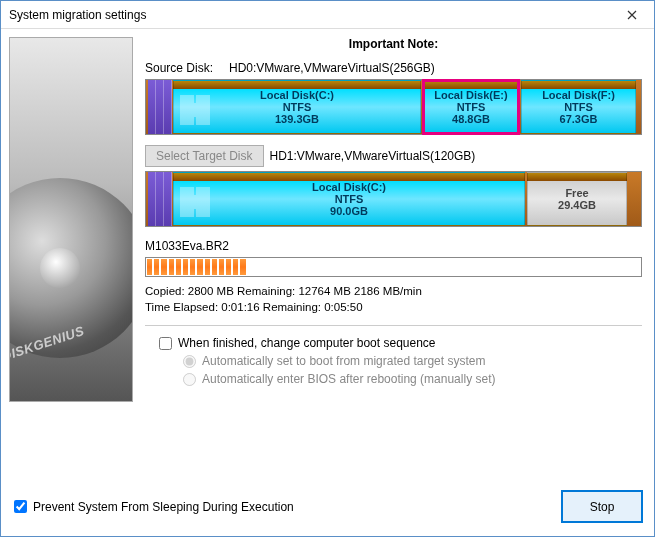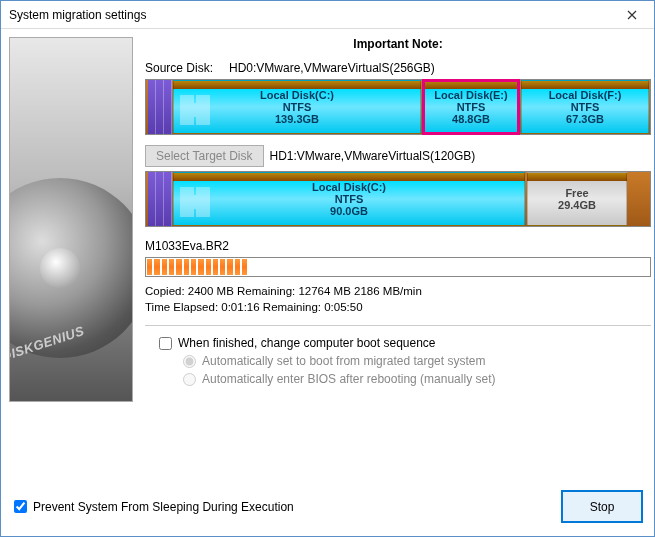--- a/index.html
+++ b/index.html
@@ -83,21 +83,21 @@
           </div>
           <div>Local Disk(C:)</div>
           <div>NTFS</div>
           <div>139.3GB</div>
         </div>
         <div class="part sel" style="width: 96px;">
           <div>Local Disk(E:)</div>
           <div>NTFS</div>
           <div>48.8GB</div>
         </div>
-        <div class="part" style="width: 128px;">
+        <div class="part" style="width: 115px;">
           <div>Local Disk(F:)</div>
           <div>NTFS</div>
           <div>67.3GB</div>
         </div>
       </div>
 
     <div class="row">
       <button class="select-btn" disabled="">Select Target Disk</button>
       <span>HD1:VMware,VMwareVirtualS(120GB)</span>
     </div>
@@ -133,21 +133,21 @@
           <span></span>
           <span></span>
           <span></span>
           <span></span>
           <span></span>
           <span></span>
           <span></span>
         </div>
     </div>
     <div class="stats">
-      <span class="pline">Copied:   2400 MB   Remaining:   12764 MB   2186 MB/min</span>
+      <span class="pline">Copied:   2800 MB   Remaining:   12764 MB   2186 MB/min</span>
       <span class="pline">Time Elapsed:   0:01:16   Remaining:   0:05:50</span>
     </div>
 
     <hr class="sep">
 
     <label class="opt">
       <input type="checkbox" style="">
       <span>When finished, change computer boot sequence</span>
     </label>
     <label class="opt r">

